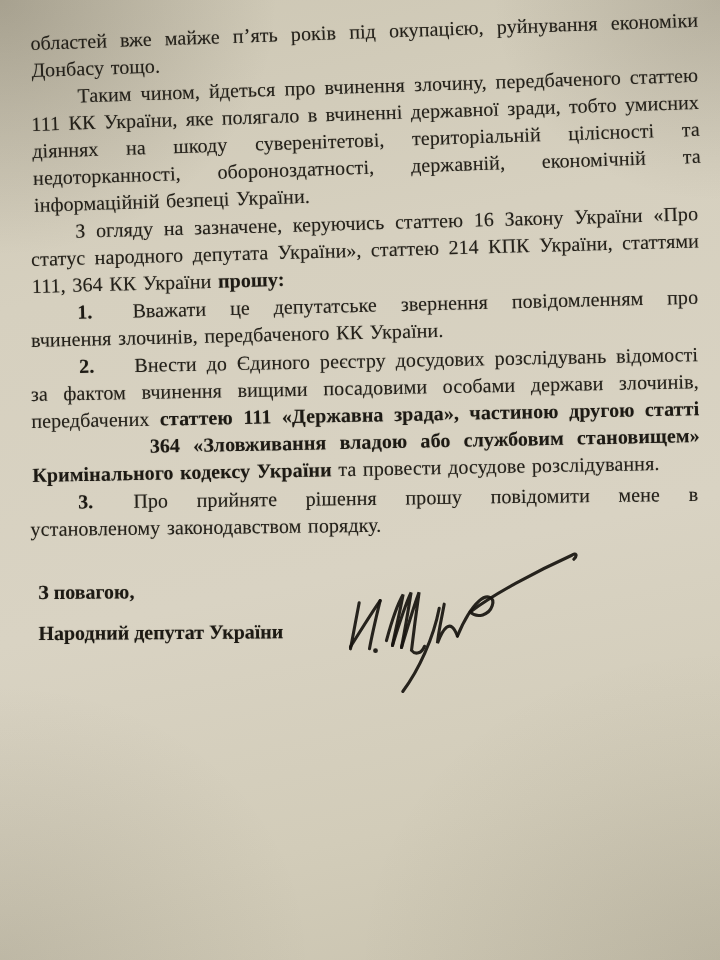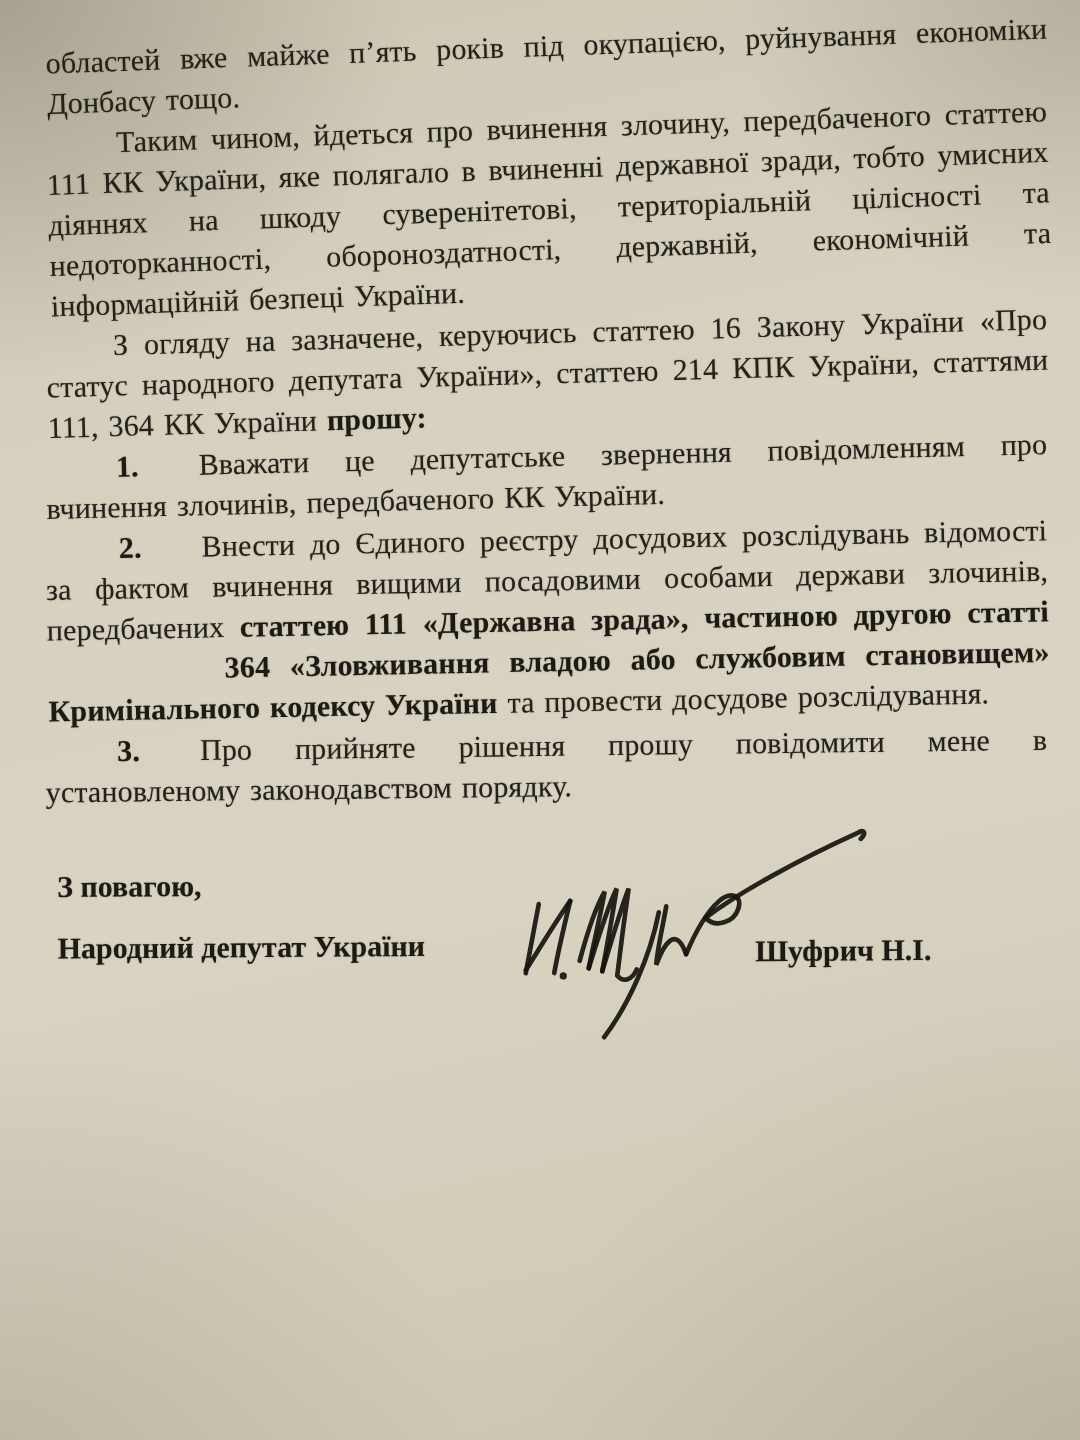--- a/index.html
+++ b/index.html
@@ -75,17 +75,16 @@
         <circle cx="49" cy="106" r="2.4"></circle>
         <path d="M60,96 C65,78 71,60 77,50 C74,66 69,86 66,101"></path>
         <path d="M66,101 C72,82 79,60 85,48 C82,66 78,88 75,103"></path>
         <path d="M75,103 C81,84 88,60 93,48 C90,68 87,90 85,106 C89,111 95,109 98,102"></path>
         <path d="M113,64 C107,94 92,126 76,147"></path>
         <path d="M118,60 C115,76 112,88 111,99 C116,86 124,72 131,92"></path>
         <path d="M131,92 C137,78 145,64 153,57 C161,50 169,53 166,62 C163,71 151,75 144,68"></path>
         <path d="M144,68 C168,50 210,28 246,12 C250,9 252,12 248,16"></path>
       </svg>
 
-      <p class="name">Шуфрич Н.І.</p>
     </div>
 
   </div>
 </div>
 
 </body></html>

